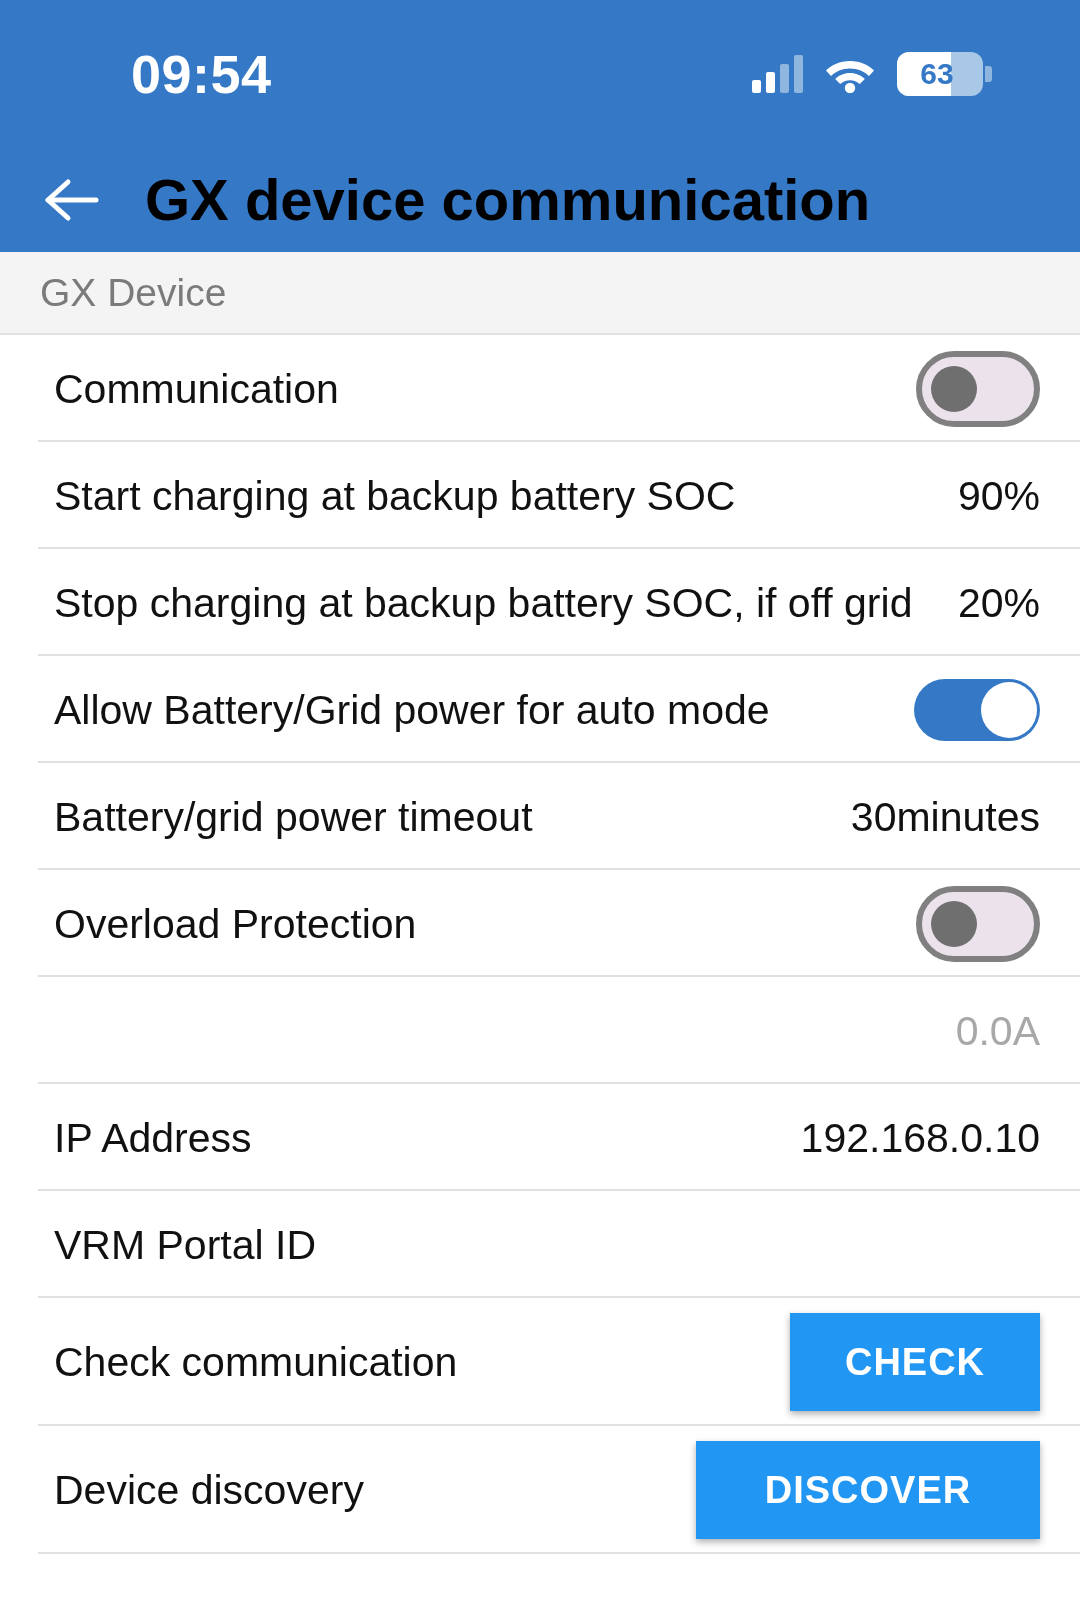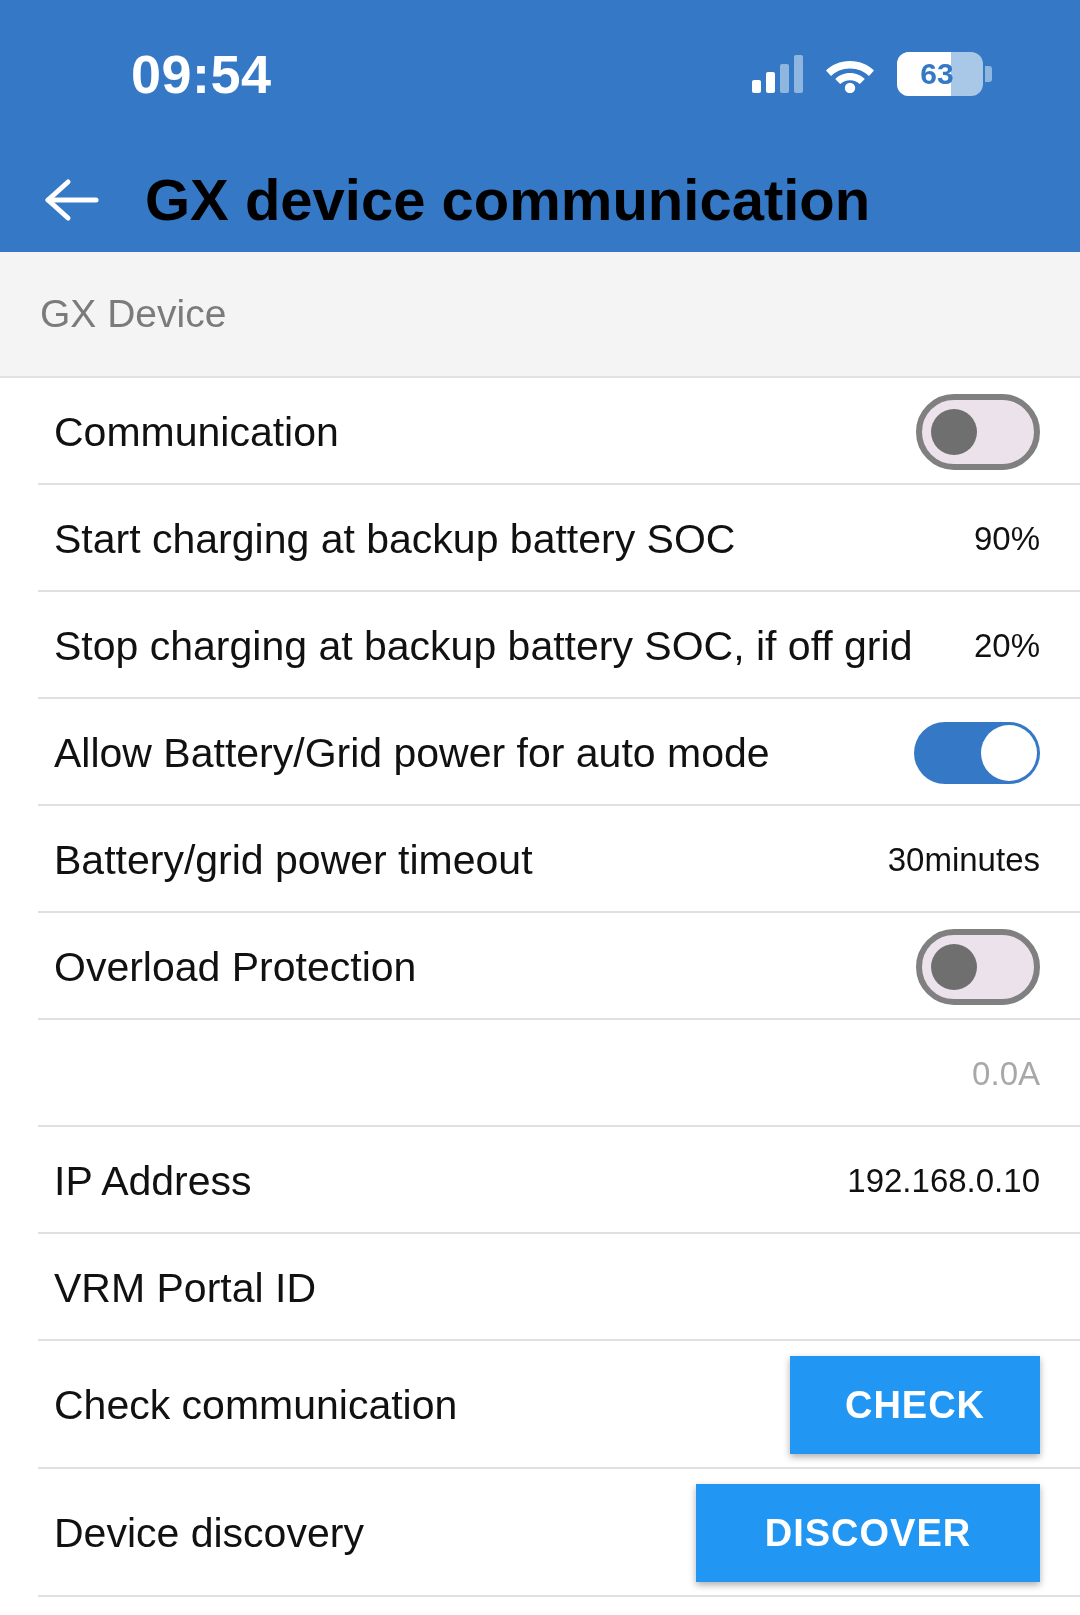--- a/index.html
+++ b/index.html
@@ -132,21 +132,21 @@
     margin-left: 41px;
     font-size: 58px;
     font-weight: bold;
     color: #000000;
     line-height: 56px;
     white-space: nowrap;
   }
 
   
   .section-header {
-    height: 126px;
+    height: 83px;
     background: #f4f4f4;
     border-bottom: 2px solid #e2e2e2;
     display: flex;
     align-items: center;
     padding-left: 40px;
   }
   .section-header span {
     font-size: 39px;
     color: #7b7b7b;
     line-height: 44px;
@@ -176,21 +176,21 @@
   .row-label {
     font-size: 41px;
     color: #111111;
     line-height: 48px;
     white-space: nowrap;
   }
   .row-label.disabled { color: #a8a8a8; }
 
   .row-value {
     margin-left: auto;
-    font-size: 33px;
+    font-size: 41px;
     color: #111111;
     line-height: 48px;
     text-align: right;
     white-space: nowrap;
   }
   .row-value.disabled { color: #a8a8a8; }
 
   
   .toggle {
     margin-left: auto;

